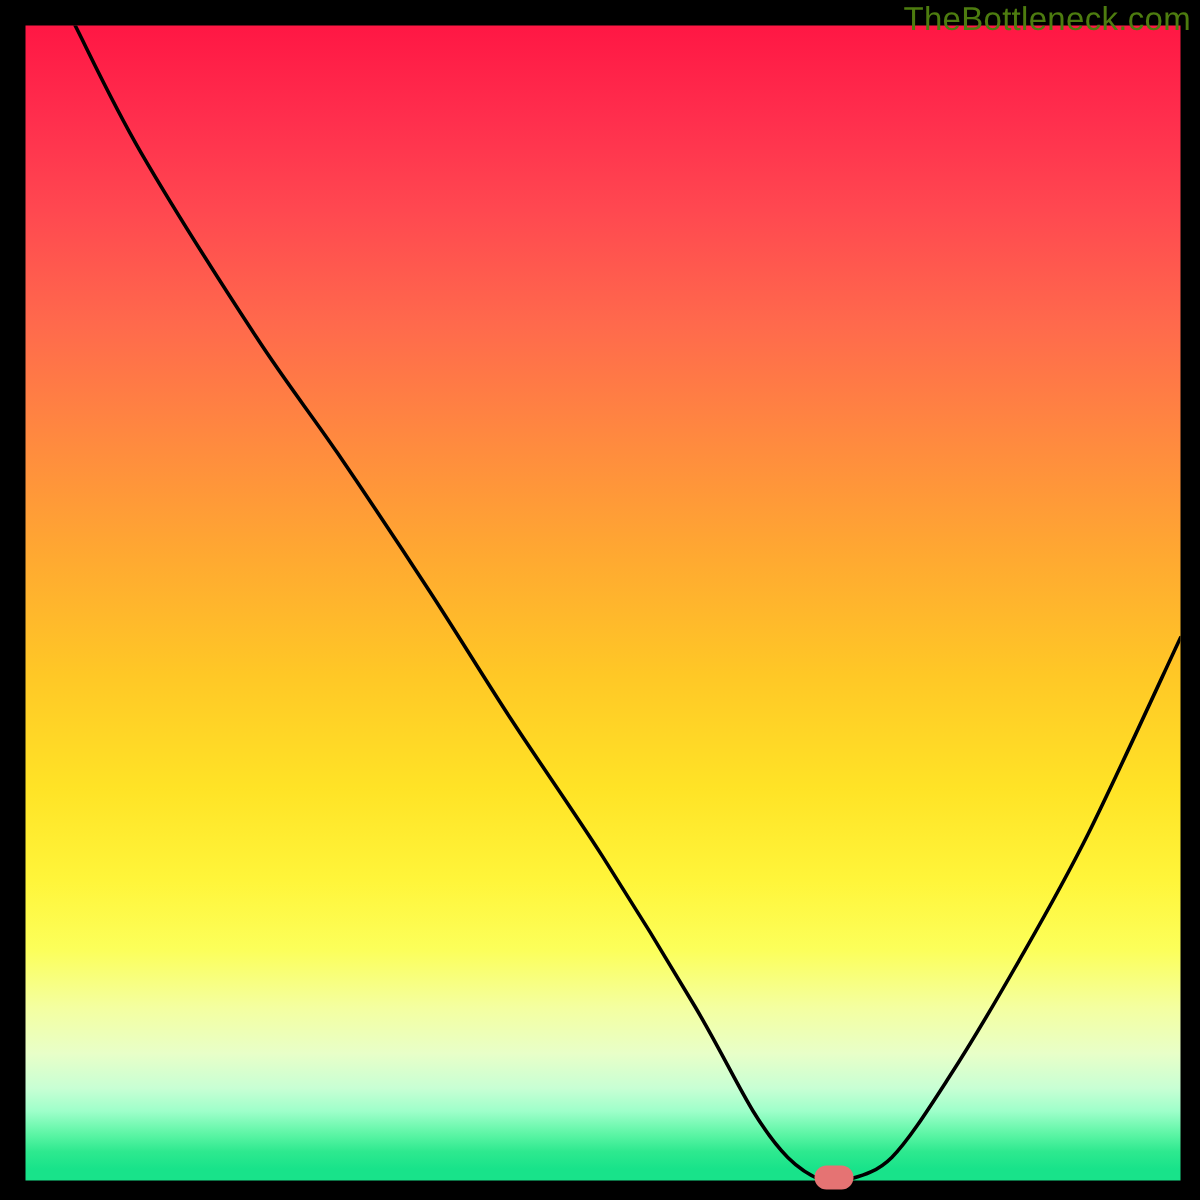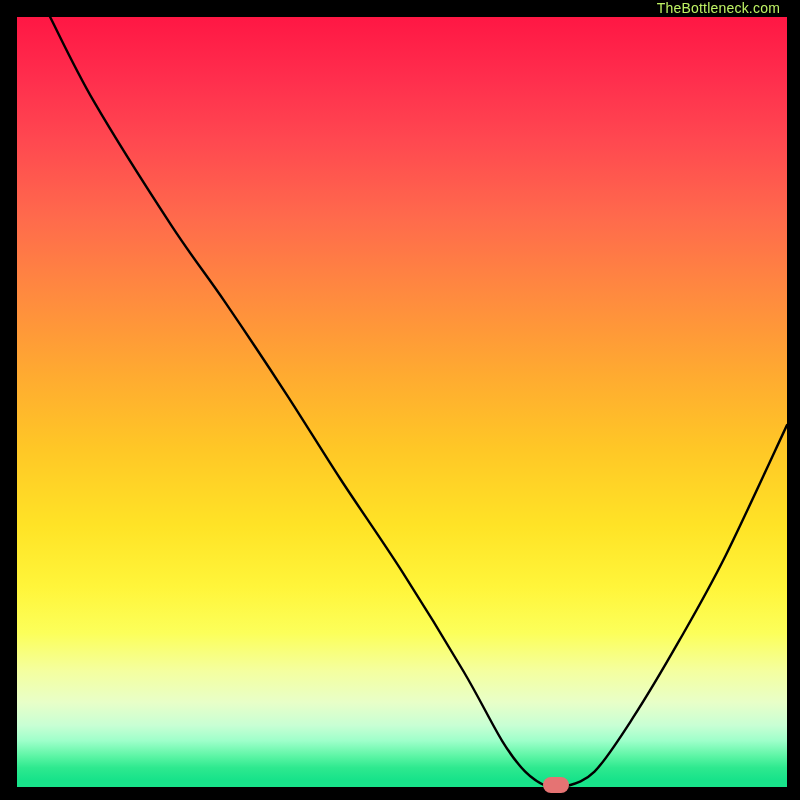--- a/index.html
+++ b/index.html
@@ -38,24 +38,24 @@
       #9effca 94%,
       #5cf5a5 96%,
       #2ee98f 97.5%,
       #18e38a 99%,
       #18e38a 100%
     );
   }
   .watermark {
     position: absolute;
     top: 0px;
-    right: 20px;
+    right: 6px;
     font-family: Arial, Helvetica, sans-serif;
-    font-size: 14px;
-    color: #bef264;
+    font-size: 22px;
+    color: #4d7c0f;
     font-weight: 400;
     letter-spacing: 0.2px;
   }
   svg.curve {
     position: absolute;
     left: 0;
     top: 0;
     width: 770px;
     height: 770px;
   }

